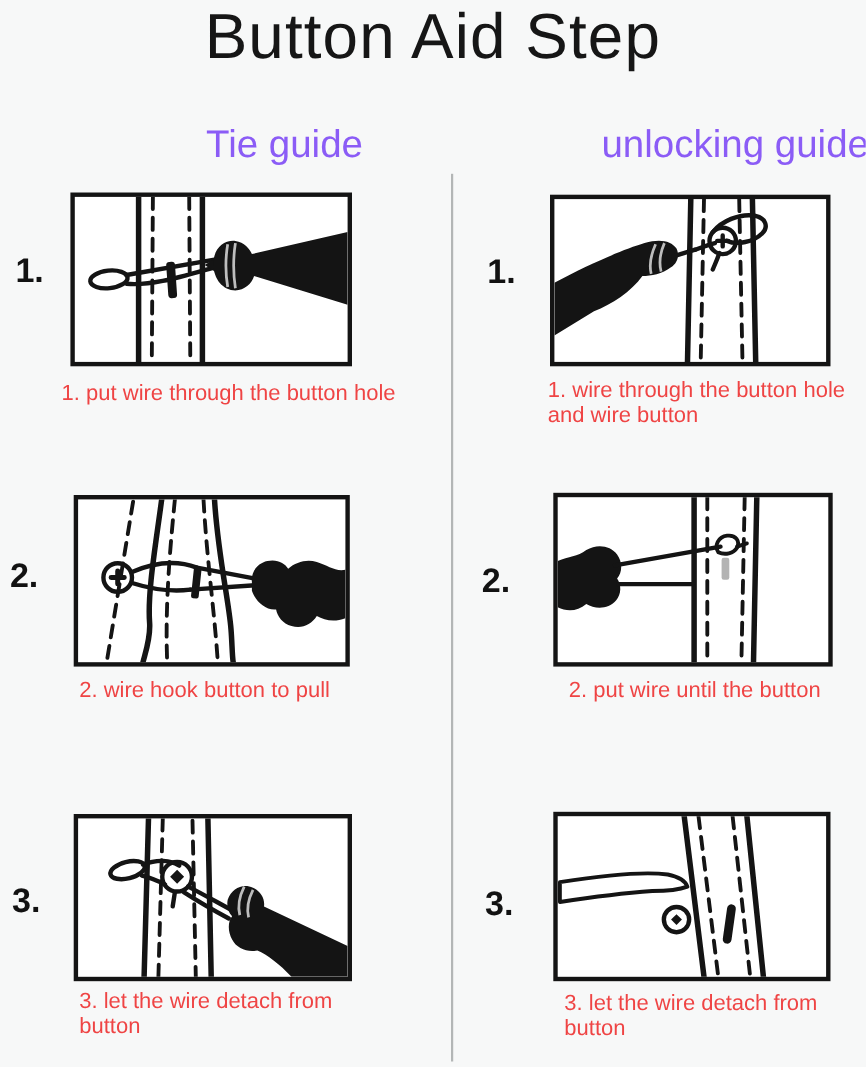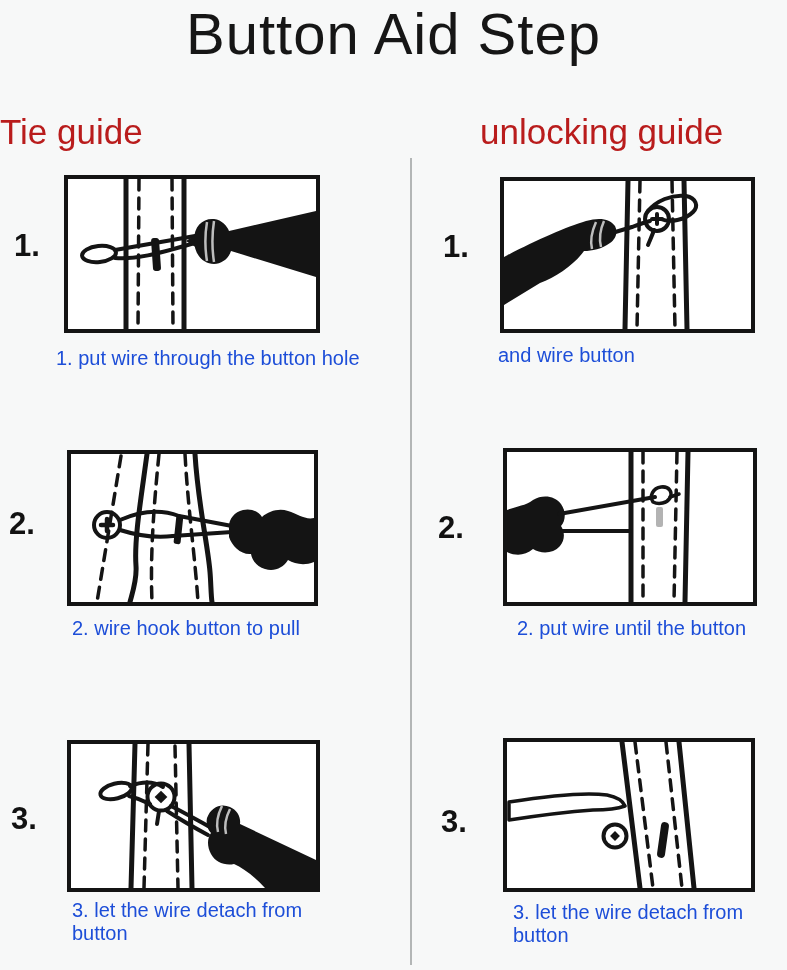--- a/index.html
+++ b/index.html
@@ -2,40 +2,40 @@
 <html><head>
 <meta charset="utf-8">
 <style>
   html,body{margin:0;padding:0;}
   body{background:#f7f8f8;font-family:"Liberation Sans",sans-serif;}
   #page{position:relative;width:787px;height:970px;background:#f7f8f8;overflow:hidden;color:#141414;}
 
   .title{position:absolute;top:0;left:0;width:100%;text-align:center;
          font-size:58px;font-weight:400;letter-spacing:1px;color:#161616;}
 
-  .col-header{position:absolute;top:112px;font-size:35px;font-weight:400;text-align:left;color:#b91c1c;}
+  .col-header{position:absolute;top:112px;font-size:35px;font-weight:400;text-align:right;color:#8b5cf6;}
   .hdr-left{left:0;width:330px;}
   .hdr-right{left:480px;width:310px;}
 
   .divider{position:absolute;left:410px;top:158px;width:2px;height:807px;background:#b3b6b6;}
 
   .panel{position:absolute;box-sizing:border-box;background:#ffffff;border:4px solid #141414;}
   .panel svg{display:block;width:100%;height:100%;}
   .p-l1{left:64px;top:175px;width:256px;height:158px;}
   .p-l2{left:67px;top:450px;width:251px;height:156px;}
   .p-l3{left:67px;top:740px;width:253px;height:152px;}
   .p-r1{left:500px;top:177px;width:255px;height:156px;}
   .p-r2{left:503px;top:448px;width:254px;height:158px;}
   .p-r3{left:503px;top:738px;width:252px;height:154px;}
 
   .stepnum{position:absolute;font-size:31px;font-weight:700;color:#121212;}
   .n-l1{left:14px;top:228px;} .n-l2{left:9px;top:506px;}  .n-l3{left:11px;top:801px;}
   .n-r1{left:443px;top:229px;}.n-r2{left:438px;top:510px;}.n-r3{left:441px;top:804px;}
 
-  .caption{position:absolute;font-size:20px;line-height:23px;color:#1d4ed8;white-space:nowrap;}
+  .caption{position:absolute;font-size:20px;line-height:23px;color:#ef4444;white-space:nowrap;}
   .caption span{display:block;}
   .c-l1{left:56px;top:347px;}
   .c-l2{left:72px;top:617px;text-align:center;}
   .c-l3{left:72px;top:899px;}
   .c-r1{left:498px;top:344px;}
   .c-r2{left:517px;top:617px;}
   .c-r3{left:513px;top:901px;}
 
   
   .ink{stroke:#141414;fill:none;stroke-linecap:round;}
@@ -166,20 +166,21 @@
         <path class="wire" d="M144 30 C152 20 168 13 182 15 C192 17 195 25 189 31 C181 39 166 42 157 38"></path>
         <path class="wire" d="M150 49 C148 55 146 59 144 64"></path>
       </g>
       <g>
         <circle class="ink wire" cx="153" cy="38" r="12" fill="#ffffff"></circle>
         <path class="ink" d="M148 38 H158 M153 33 V43" stroke-width="4"></path>
       </g>
     </svg>
   </div>
   <div class="caption c-r1">
+    <span>1. wire through the button hole</span>
     <span>and wire button</span>
   </div>
 
   <div class="stepnum n-r2">2.</div>
   <div class="panel p-r2">
     <svg viewBox="0 0 246 150" preserveAspectRatio="none">
       <g class="ink">
         <line class="solid" x1="124" y1="0" x2="124" y2="150"></line>
         <line class="solid" x1="181" y1="0" x2="178" y2="150"></line>
         <line class="dash" x1="136" y1="0" x2="136" y2="150"></line>

